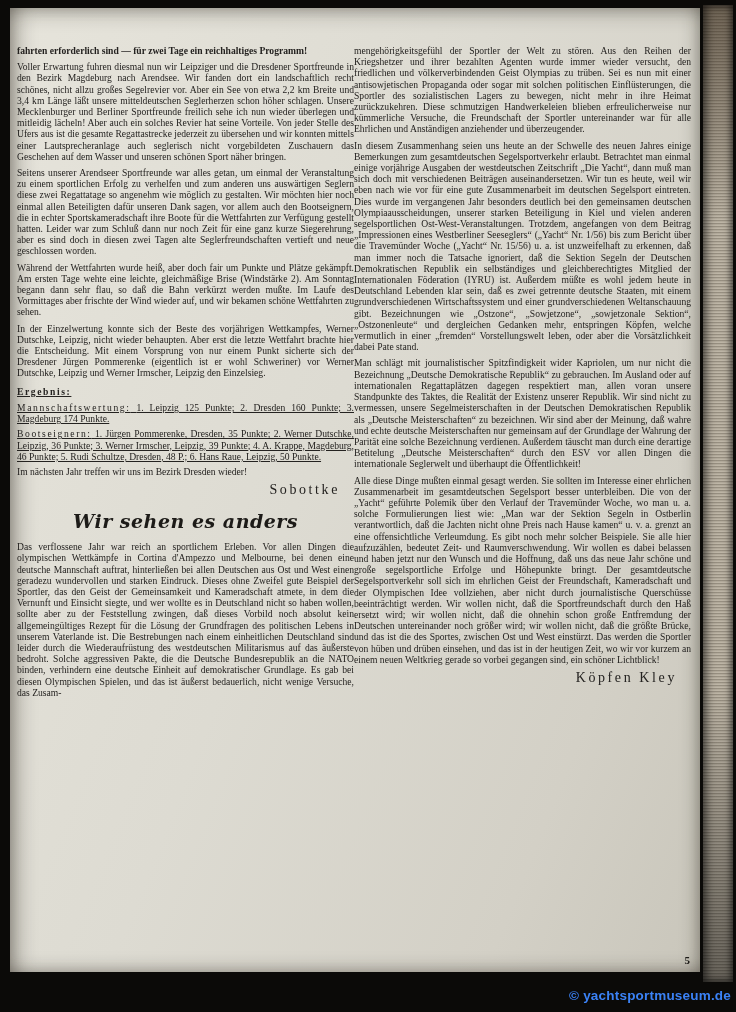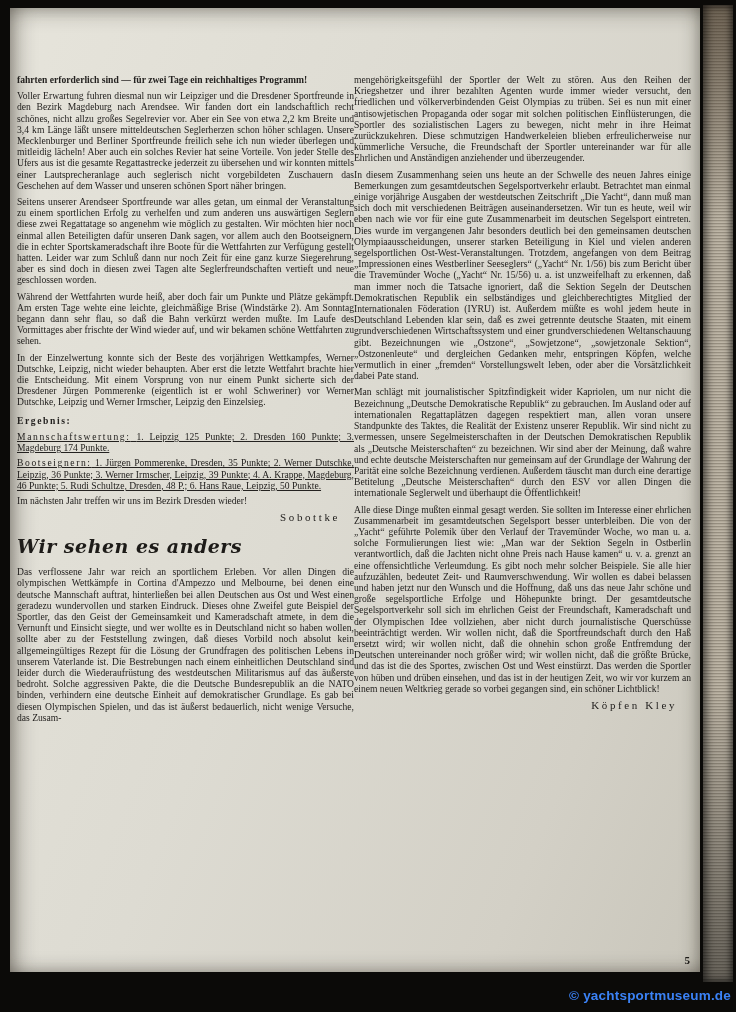--- a/index.html
+++ b/index.html
@@ -11,41 +11,41 @@
   .paper{
     position:absolute;left:10px;top:8px;width:690px;height:964px;overflow:hidden;
     background:linear-gradient(112deg,#e6e4db 0%,#dddbd2 45%,#d3d0c6 80%,#c9c6bb 100%);
     box-shadow:inset 16px 0 22px -12px rgba(30,25,15,.45),
                inset -12px 0 18px -10px rgba(30,25,15,.35),
                inset 0 14px 20px -10px rgba(30,25,15,.30),
                inset 0 -12px 18px -10px rgba(30,25,15,.25);
     color:#242220;
   }
   .columns{
-    display:flex;padding:22px 9px 0 7px;margin-top:44px;
+    display:flex;padding:37px 9px 0 7px;
   }
   .col{flex:1 1 0;min-width:0;}
   .para{
     margin:0 0 5px 0;
     font-size:9.6px;line-height:11.2px;
     text-align:justify;
   }
   .lead-bold{font-weight:bold;}
   .sperr{letter-spacing:1.6px;}
-  .results-heading{font-weight:bold;margin-top:7px;}
+  .results-heading{font-weight:bold;margin-top:7px;text-decoration:underline;}
   .result-line{margin-bottom:4px;text-decoration:underline;}
   .signature{
     margin:2px 14px 8px 0;
-    font-size:11px;letter-spacing:2.6px;text-align:right;
+    font-size:14px;letter-spacing:2.6px;text-align:right;
   }
   .headline{
     margin:12px 0 9px 0;
     font-family:"DejaVu Serif",serif;
     font-style:italic;font-weight:bold;
-    font-size:19px;text-align:left;letter-spacing:.5px;
+    font-size:19px;text-align:center;letter-spacing:.5px;
     color:#1d1b18;
   }
   .page-number{
     position:absolute;right:10px;bottom:6px;
     font-size:11px;font-weight:bold;color:#1d1b18;
   }
   
   .book-edge{
     position:absolute;left:703px;top:5px;width:30px;height:977px;
     background:

